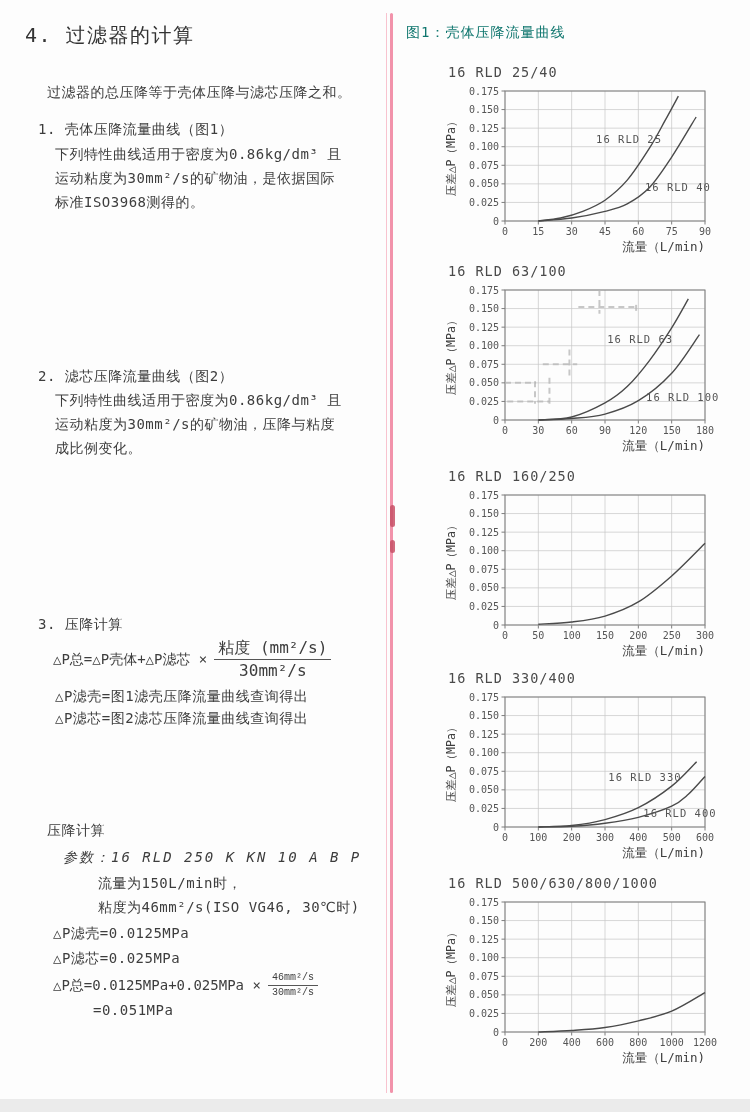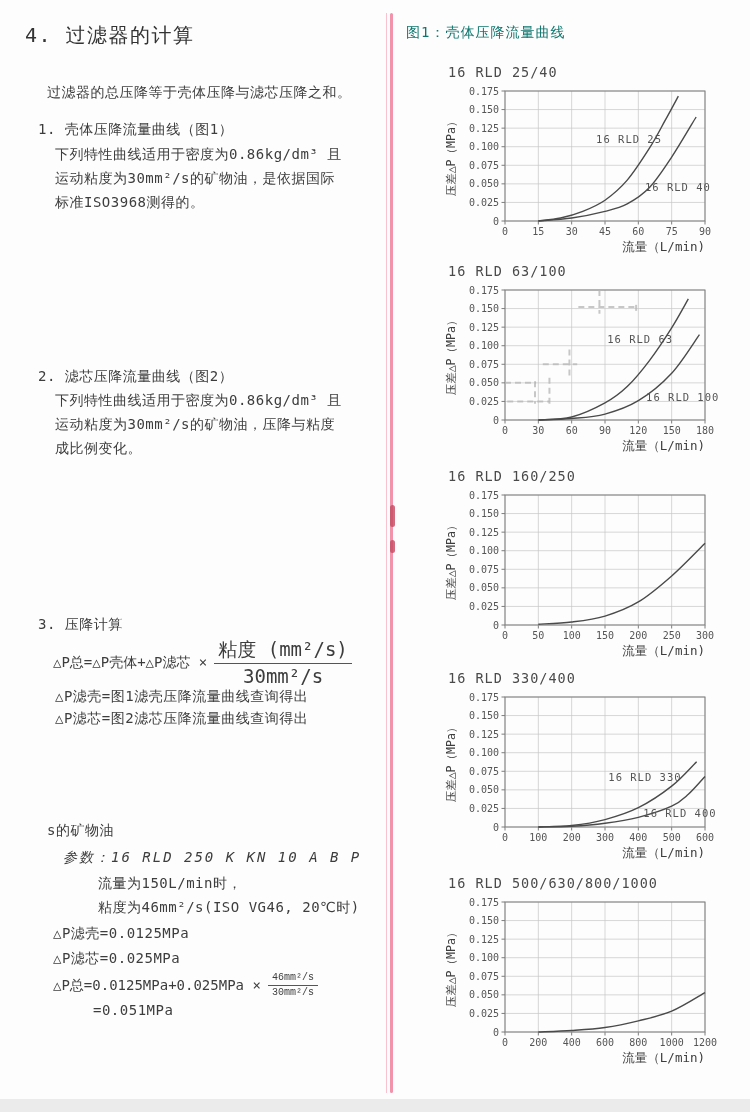--- a/index.html
+++ b/index.html
@@ -8,21 +8,21 @@
     background:var(--page-bg,#fdfdfd);
     color:var(--text,#3d3d3d);
     font-family:"DejaVu Sans Mono","DejaVu Sans","Liberation Sans",sans-serif;
   }
   .abs{position:absolute;}
   .h1{font-size:20px;letter-spacing:1.5px;color:#333;white-space:nowrap;}
   .tline{font-size:14px;letter-spacing:0.5px;white-space:nowrap;text-align:right;}
   .sec-head{font-size:14px;letter-spacing:0.5px;white-space:nowrap;}
   .param{letter-spacing:2px;font-style:italic;}
   .formula-row{display:flex;align-items:center;gap:7px;font-size:14px;white-space:nowrap;justify-content:flex-end;}
-  .frac{display:inline-flex;flex-direction:column;align-items:center;font-size:19px;line-height:1.25;}
+  .frac{display:inline-flex;flex-direction:column;align-items:center;font-size:16px;line-height:1.25;}
   .frac .num{border-bottom:1px solid #555;padding:0 4px 1px;}
   .frac .den{padding-top:1px;}
   .frac.small{font-size:10px;line-height:1.2;font-family:Liberation Mono, monospace;}
   .divider{position:absolute;top:13px;height:1080px;width:3px;background:var(--accent,#f293ab);border-radius:2px;}
   .divider-soft{position:absolute;top:13px;height:1080px;width:1px;background:var(--accent-light,#f8c3cf);}
   .smudge{position:absolute;width:5px;border-radius:3px;background:var(--smudge,#c85066);opacity:.85;}
   .fig-header{font-size:14px;letter-spacing:1px;color:#0f766e;white-space:nowrap;}
   .chart-block{position:absolute;left:443px;width:282px;}
   .chart-title{font-size:13.5px;letter-spacing:1px;color:#4a4a4a;margin:0 0 5px 5px;white-space:nowrap;}
   svg text{font-family:"DejaVu Sans Mono","DejaVu Sans","Liberation Sans",sans-serif;}
@@ -53,24 +53,24 @@
     <span>△P总=△P壳体+△P滤芯 ×</span>
     <span class="frac">
       <span class="num">粘度 (mm²/s)</span>
       <span class="den">30mm²/s</span>
     </span>
   </div>
 
   <div class="abs tline" style="left:55px;top:688px">△P滤壳=图1滤壳压降流量曲线查询得出</div>
   <div class="abs tline" style="left:55px;top:710px">△P滤芯=图2滤芯压降流量曲线查询得出</div>
 
-  <div class="abs tline" style="left:47px;top:822px">s的矿物油</div>
+  <div class="abs tline" style="left:47px;top:822px">压降计算</div>
   <div class="abs tline param" style="left:63px;top:849px">参数：16 RLD 250 K KN 10 A B P</div>
   <div class="abs tline" style="left:98px;top:875px">流量为150L/min时，</div>
-  <div class="abs tline" style="left:98px;top:899px">粘度为46mm²/s(ISO VG46, 20℃时)</div>
+  <div class="abs tline" style="left:98px;top:899px">粘度为46mm²/s(ISO VG46, 30℃时)</div>
   <div class="abs tline" style="left:53px;top:925px">△P滤壳=0.0125MPa</div>
   <div class="abs tline" style="left:53px;top:950px">△P滤芯=0.025MPa</div>
 
   <div class="abs formula-row" style="left:53px;top:972px">
     <span>△P总=0.0125MPa+0.025MPa ×</span>
     <span class="frac small">
       <span class="num">46mm²/s</span>
       <span class="den">30mm²/s</span>
     </span>
   </div>

